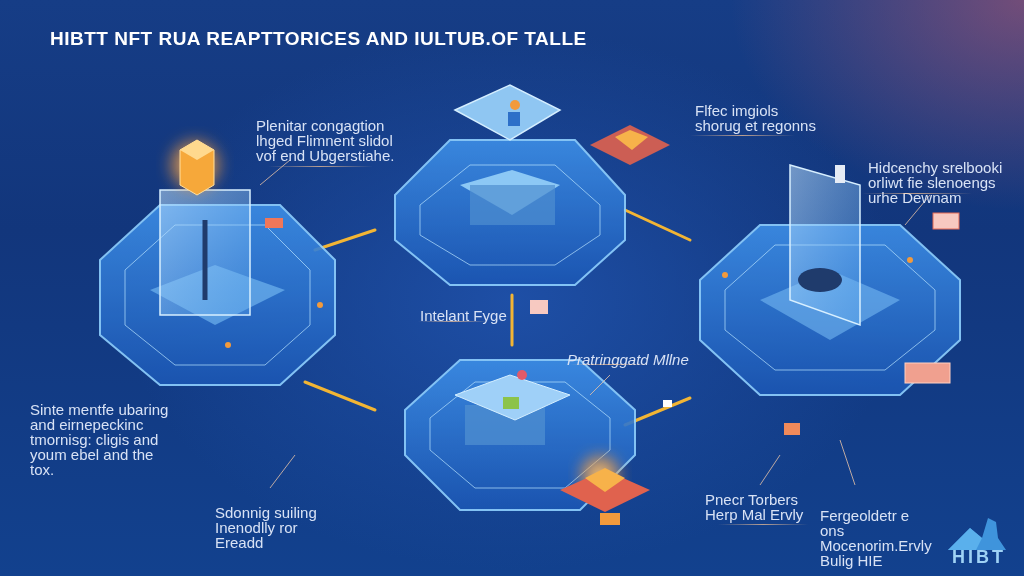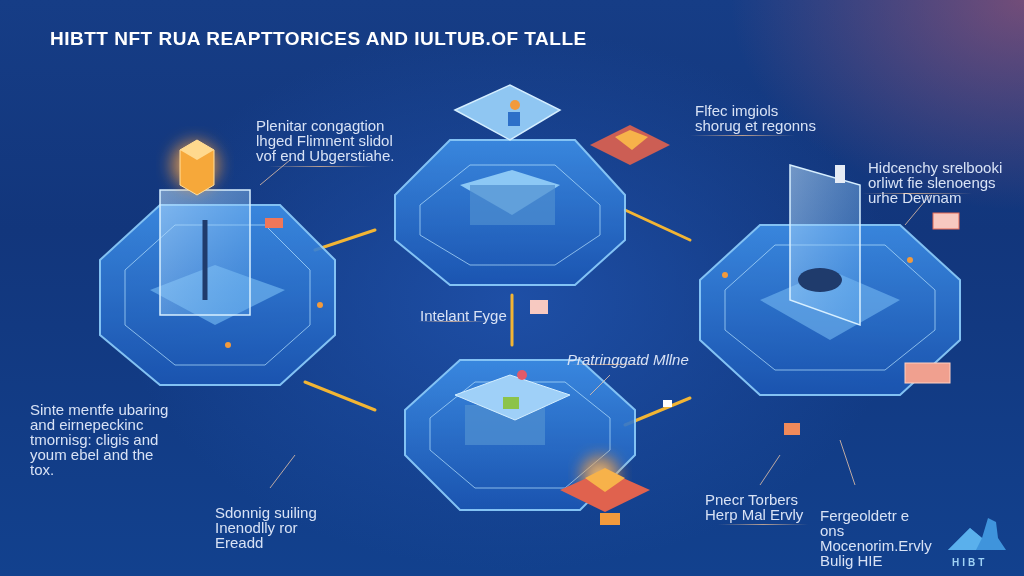--- a/index.html
+++ b/index.html
@@ -8,21 +8,21 @@
     background:
       radial-gradient(ellipse 420px 300px at 1024px 0px, rgba(190,90,110,0.55), rgba(0,0,0,0) 70%),
       radial-gradient(ellipse 520px 360px at 512px 300px, #1e4fa6 0%, rgba(20,50,120,0) 75%),
       linear-gradient(180deg,#163d86 0%,#12367c 40%,#12418e 100%);}
   .title{position:absolute;left:50px;top:28px;font-size:19px;font-weight:bold;color:#fff;letter-spacing:0.5px;white-space:nowrap;}
   .lbl{position:absolute;color:#d8e2f5;font-size:15px;line-height:15px;white-space:pre-line;}
   .lbl.c{text-align:left;}
   .uline{position:absolute;height:1px;background:linear-gradient(90deg,rgba(255,200,150,0),rgba(255,200,150,0.7),rgba(255,200,150,0));}
   svg.art{position:absolute;left:0;top:0;}
   .logo{position:absolute;right:14px;bottom:8px;width:70px;height:60px;}
-  .logo-text{position:absolute;left:12px;bottom:0;font-size:10px;font-weight:bold;color:#9fd2f5;letter-spacing:3px;}
+  .logo-text{position:absolute;left:12px;bottom:0;font-size:18px;font-weight:bold;color:#9fd2f5;letter-spacing:3px;}
 </style>
 </head>
 <body>
 
 <svg class="art" width="1024" height="576" viewBox="0 0 1024 576">
   <defs>
     <linearGradient id="plat" x1="0" y1="0" x2="0" y2="1">
       <stop offset="0" stop-color="#3d8ee6"></stop>
       <stop offset="1" stop-color="#1b56b3"></stop>
     </linearGradient>

